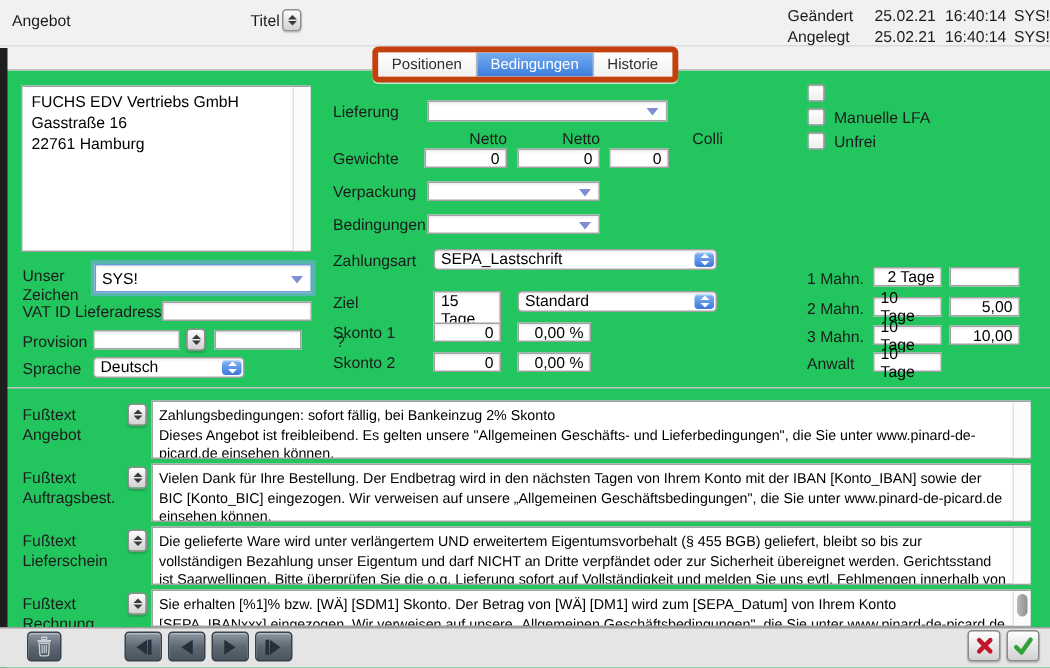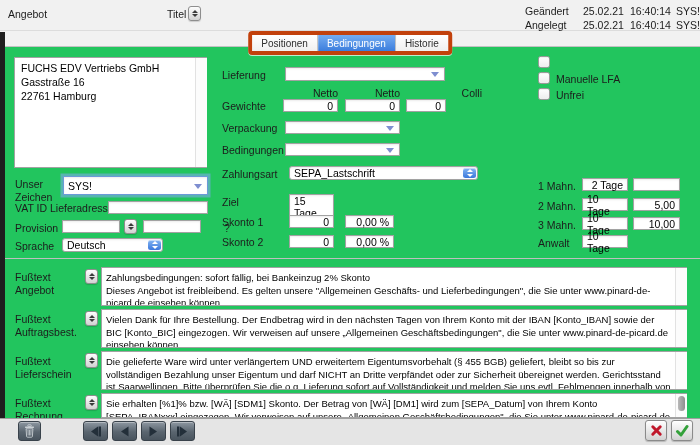--- a/index.html
+++ b/index.html
@@ -152,20 +152,27 @@
   <div class="field popup" style="left:289px;top:166px;width:189px;height:14px;">
     <span>SEPA_Lastschrift</span>
     <div class="popup-stepper">
       <div class="tri-up-w"></div>
         <div class="tri-dn-w"></div>
     </div>
   </div>
 
   <div class="label" style="left:222px;top:196px;">Ziel</div>
   <div class="field num" style="left:289px;top:194px;width:45px;height:26px;">15 Tage</div>
+  <div class="field popup" style="left:345px;top:194px;width:133px;height:14px;">
+    <span>Standard</span>
+    <div class="popup-stepper">
+      <div class="tri-up-w"></div>
+        <div class="tri-dn-w"></div>
+    </div>
+  </div>
 
   <div class="label" style="left:222px;top:216px;">Skonto 1</div>
   <div class="field num" style="left:289px;top:215px;width:45px;height:13px;">0</div>
   <div class="field num" style="left:345px;top:215px;width:49px;height:13px;">0,00 %</div>
   <div class="label" style="left:222px;top:236px;">Skonto 2</div>
   <div class="field num" style="left:289px;top:235px;width:45px;height:13px;">0</div>
   <div class="field num" style="left:345px;top:235px;width:49px;height:13px;">0,00 %</div>
 
   <div class="checkbox" style="left:538px;top:56px;"></div>
   <div class="checkbox" style="left:538px;top:72px;"></div>

